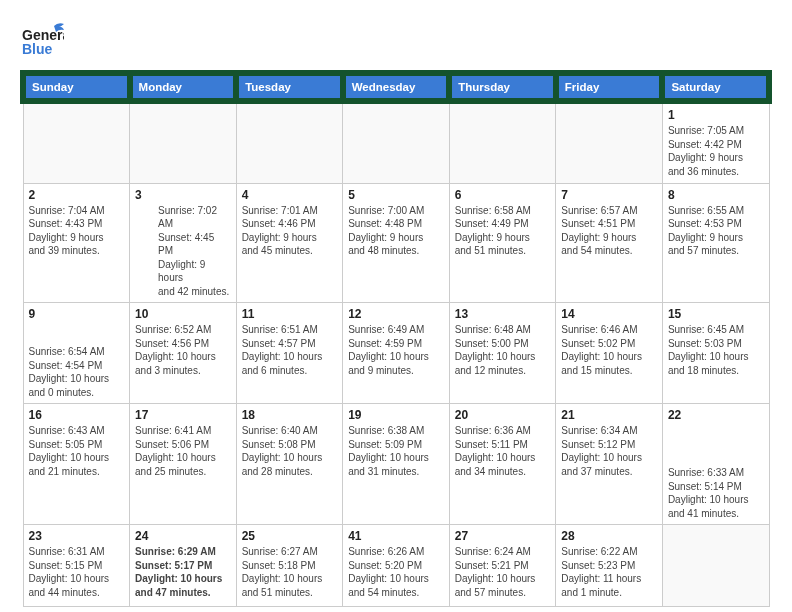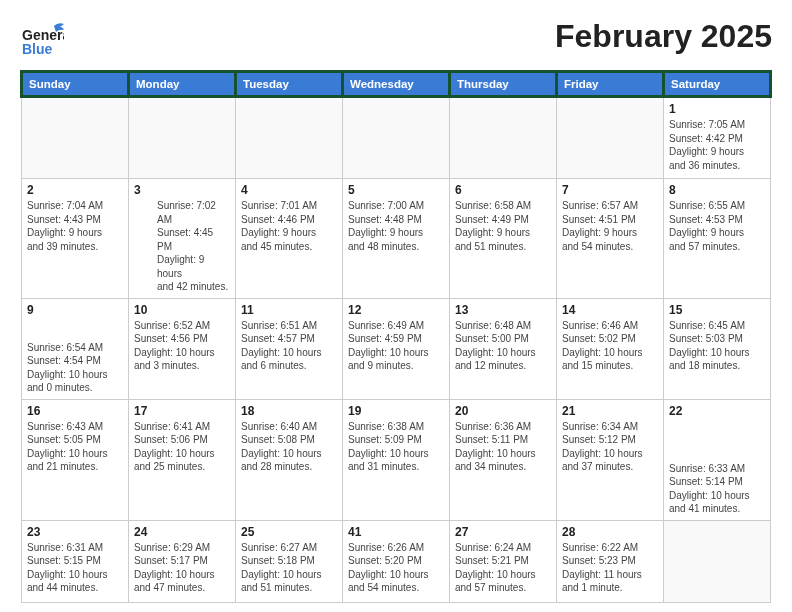--- a/index.html
+++ b/index.html
@@ -38,21 +38,21 @@
       border-collapse: collapse;
       table-layout: fixed;
     }
     .calendar th {
       background: #3a7bd5;
       color: #fff;
       font-size: 11.5px;
       font-weight: bold;
       padding: 5px 6px;
       text-align: left;
-      border: 3px solid #14532d;
+      border: 6px solid #14532d;
     }
     .calendar td {
       border: 1px solid #ccc;
       vertical-align: top;
       padding: 4px 5px;
       height: 82px;
       background: #fff;
       font-size: 9px;
       color: #333;
     }
@@ -87,21 +87,20 @@
 <div class="page">
   <div class="header">
     <div class="logo-wrapper">
       <svg class="logo-icon" viewBox="0 0 44 44" xmlns="http://www.w3.org/2000/svg">
         <text x="2" y="22" font-size="14" font-weight="bold" fill="#222">General</text>
         <text x="2" y="36" font-size="14" font-weight="bold" fill="#3a7bd5">Blue</text>
         <path d="M34,8 Q38,4 44,6 Q40,10 36,9 Q42,7 44,12 Q39,11 36,14" fill="#3a7bd5"></path>
       </svg>
     </div>
     <div class="title-block">
-      <div class="month-title">February 2025</div>
     </div>
   </div>
 
   <table class="calendar">
     <thead>
       <tr>
         <th>Sunday</th>
         <th>Monday</th>
         <th>Tuesday</th>
         <th>Wednesday</th>
@@ -282,21 +281,21 @@
         <tr>
           <td>
             <span class="day-num">23</span>
             <div class="day-info" style="white-space: pre-line;">Sunrise: 6:31 AM
 Sunset: 5:15 PM
 Daylight: 10 hours
 and 44 minutes.</div>
           </td>
           <td>
             <span class="day-num">24</span>
-            <div class="day-info" style="white-space: pre-line;">Sunrise: 6:29 AM
+            <div class="day-info" style="white-space: pre-line; font-weight: bold;">Sunrise: 6:29 AM
 Sunset: 5:17 PM
 Daylight: 10 hours
 and 47 minutes.</div>
           </td>
           <td>
             <span class="day-num">25</span>
             <div class="day-info" style="white-space: pre-line;">Sunrise: 6:27 AM
 Sunset: 5:18 PM
 Daylight: 10 hours
 and 51 minutes.</div>

